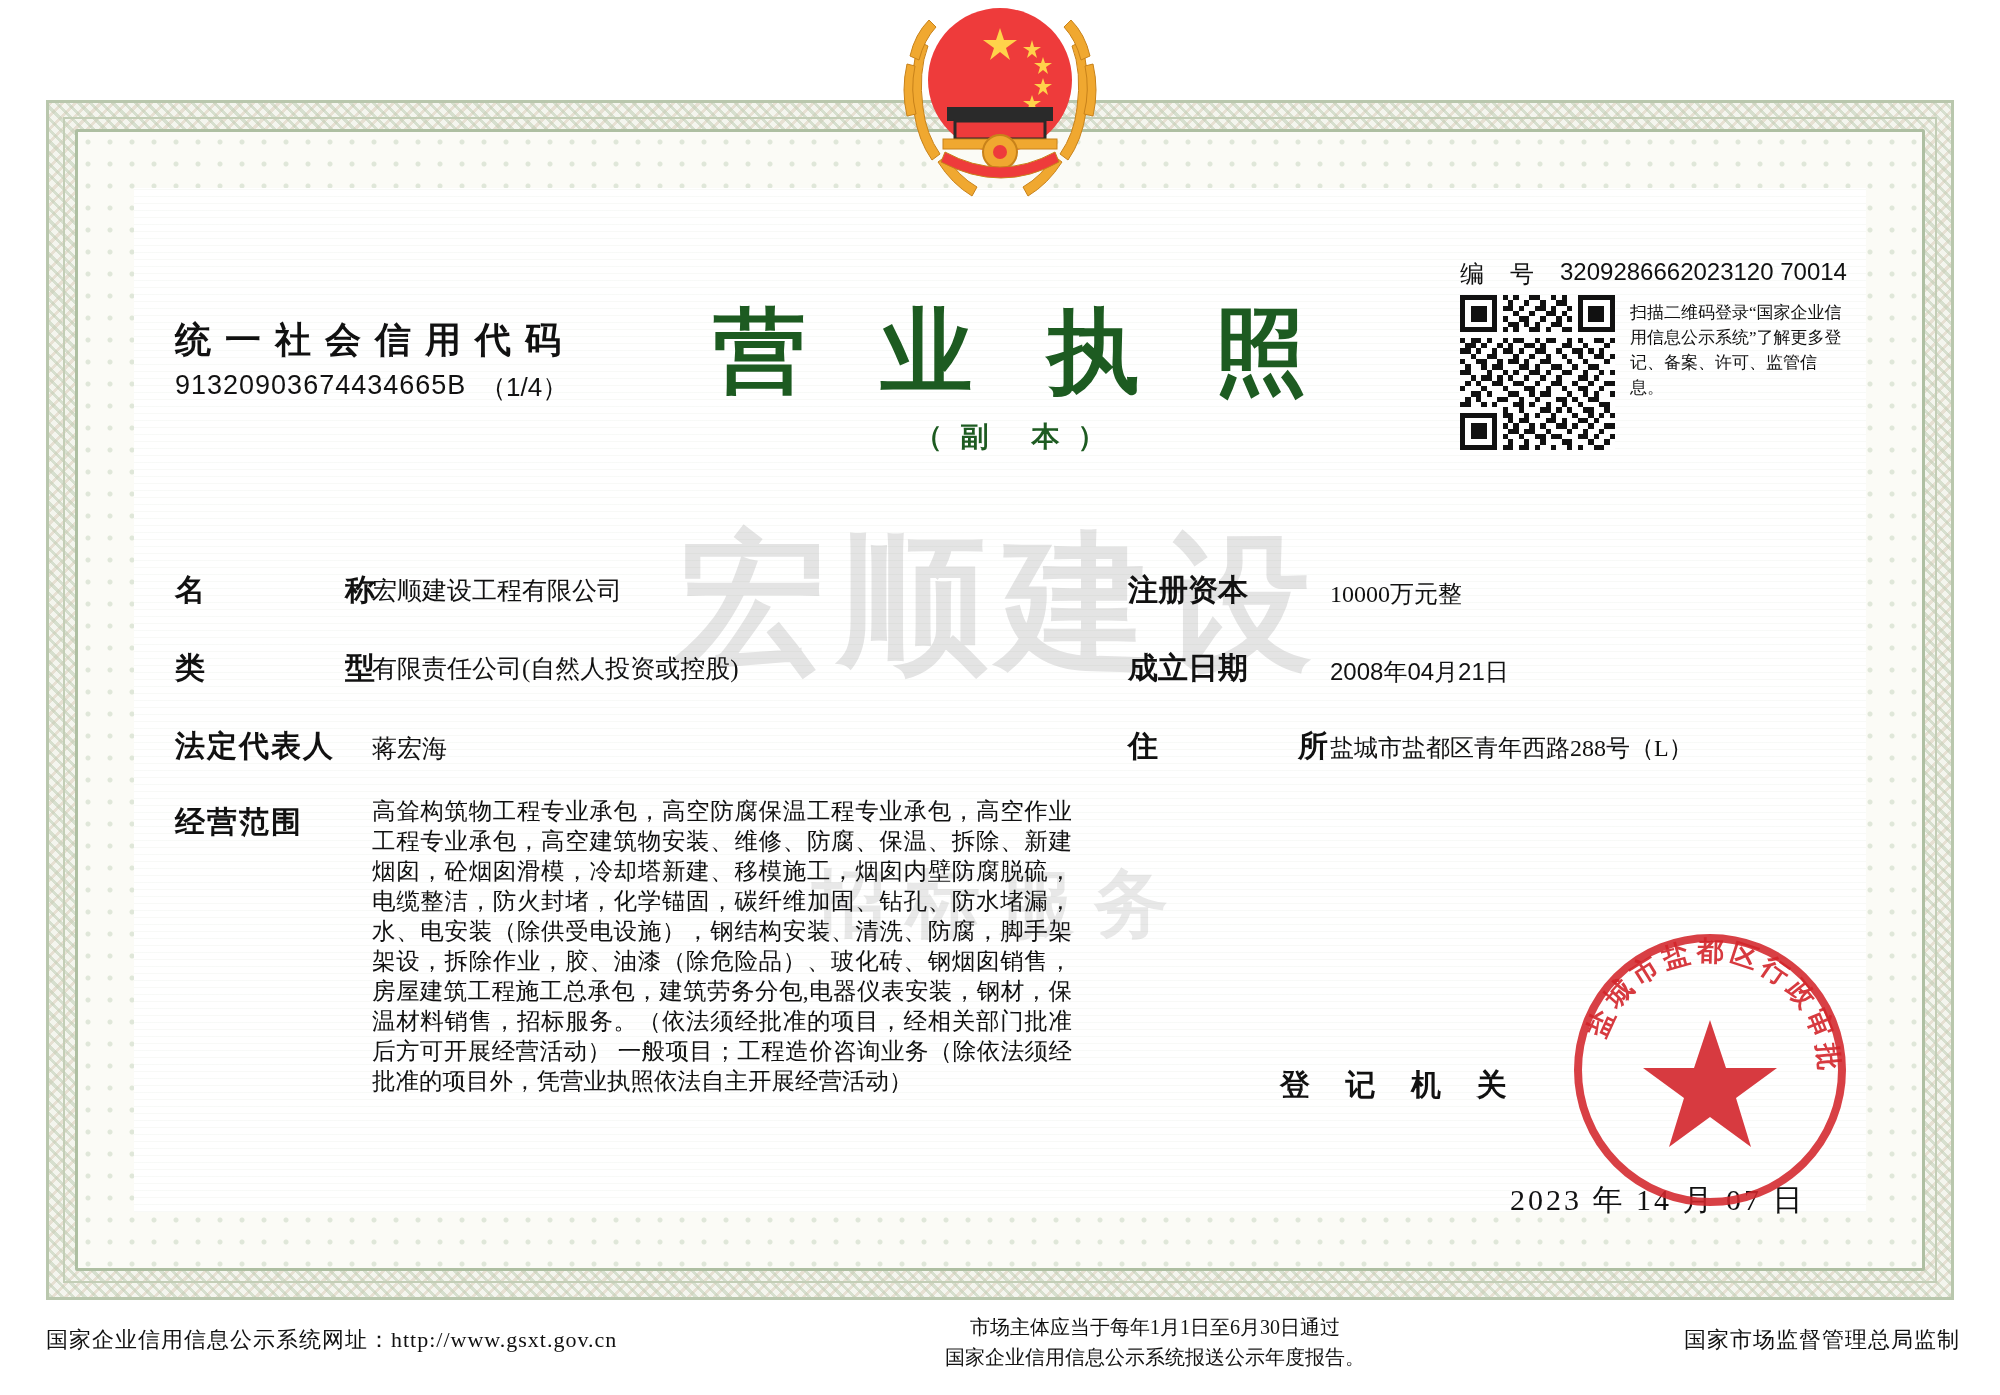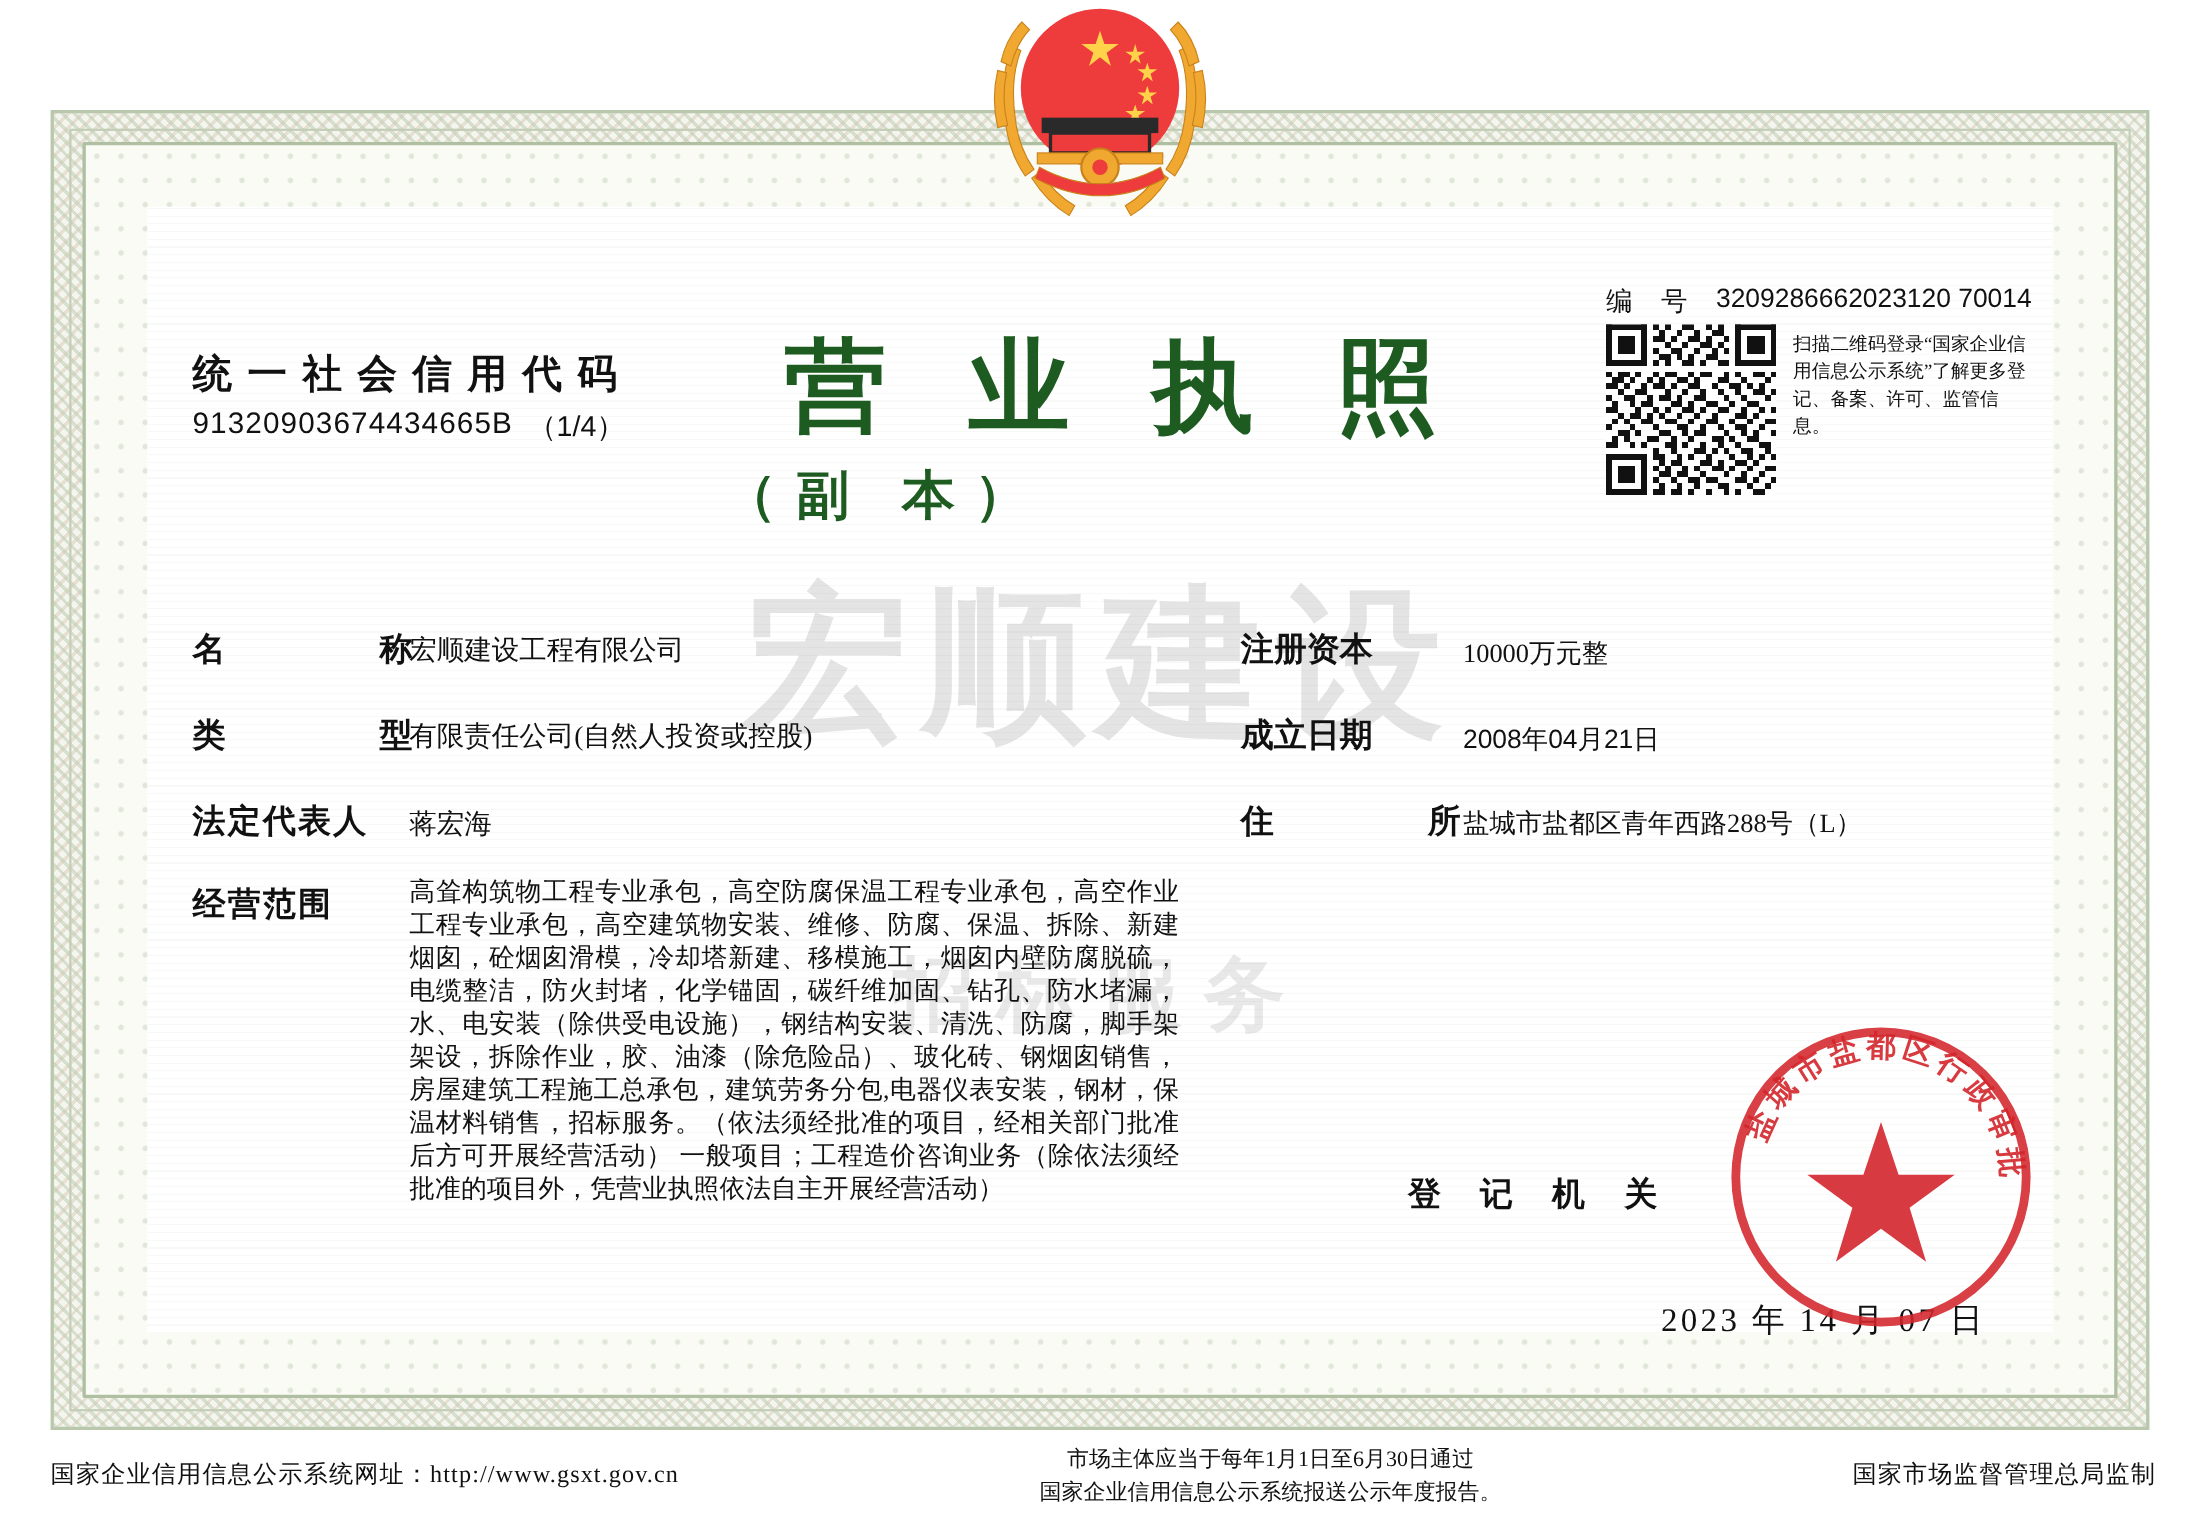--- a/index.html
+++ b/index.html
@@ -124,22 +124,22 @@
     font-weight: 700;
     color: #1d5b21;
     font-family: "Liberation Serif", serif;
     z-index: 5;
   }
   .title-sub {
     position: absolute;
     left: 640px;
     top: 418px;
     width: 740px;
-    text-align: left;
-    font-size: 48px;
+    text-align: center;
+    font-size: 28px;
     letter-spacing: 18px;
     text-indent: 18px;
     color: #1d5b21;
     font-weight: 700;
     z-index: 5;
   }
   
   .credit-label {
     position: absolute;
     left: 175px;

